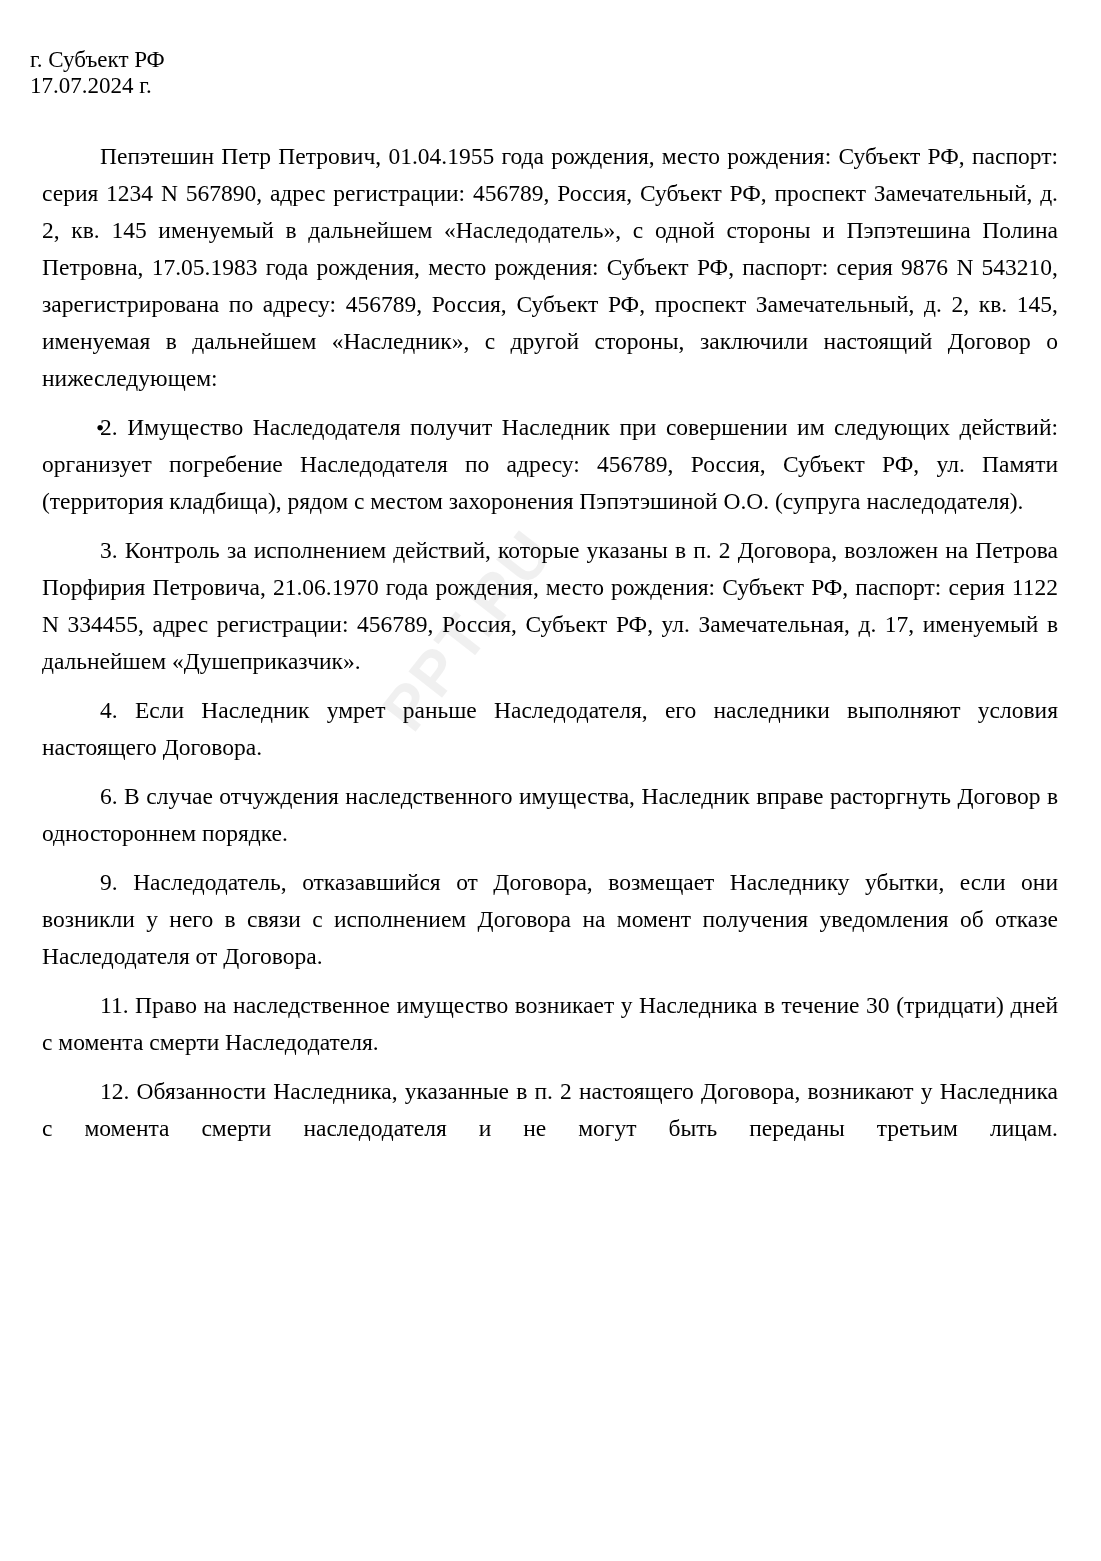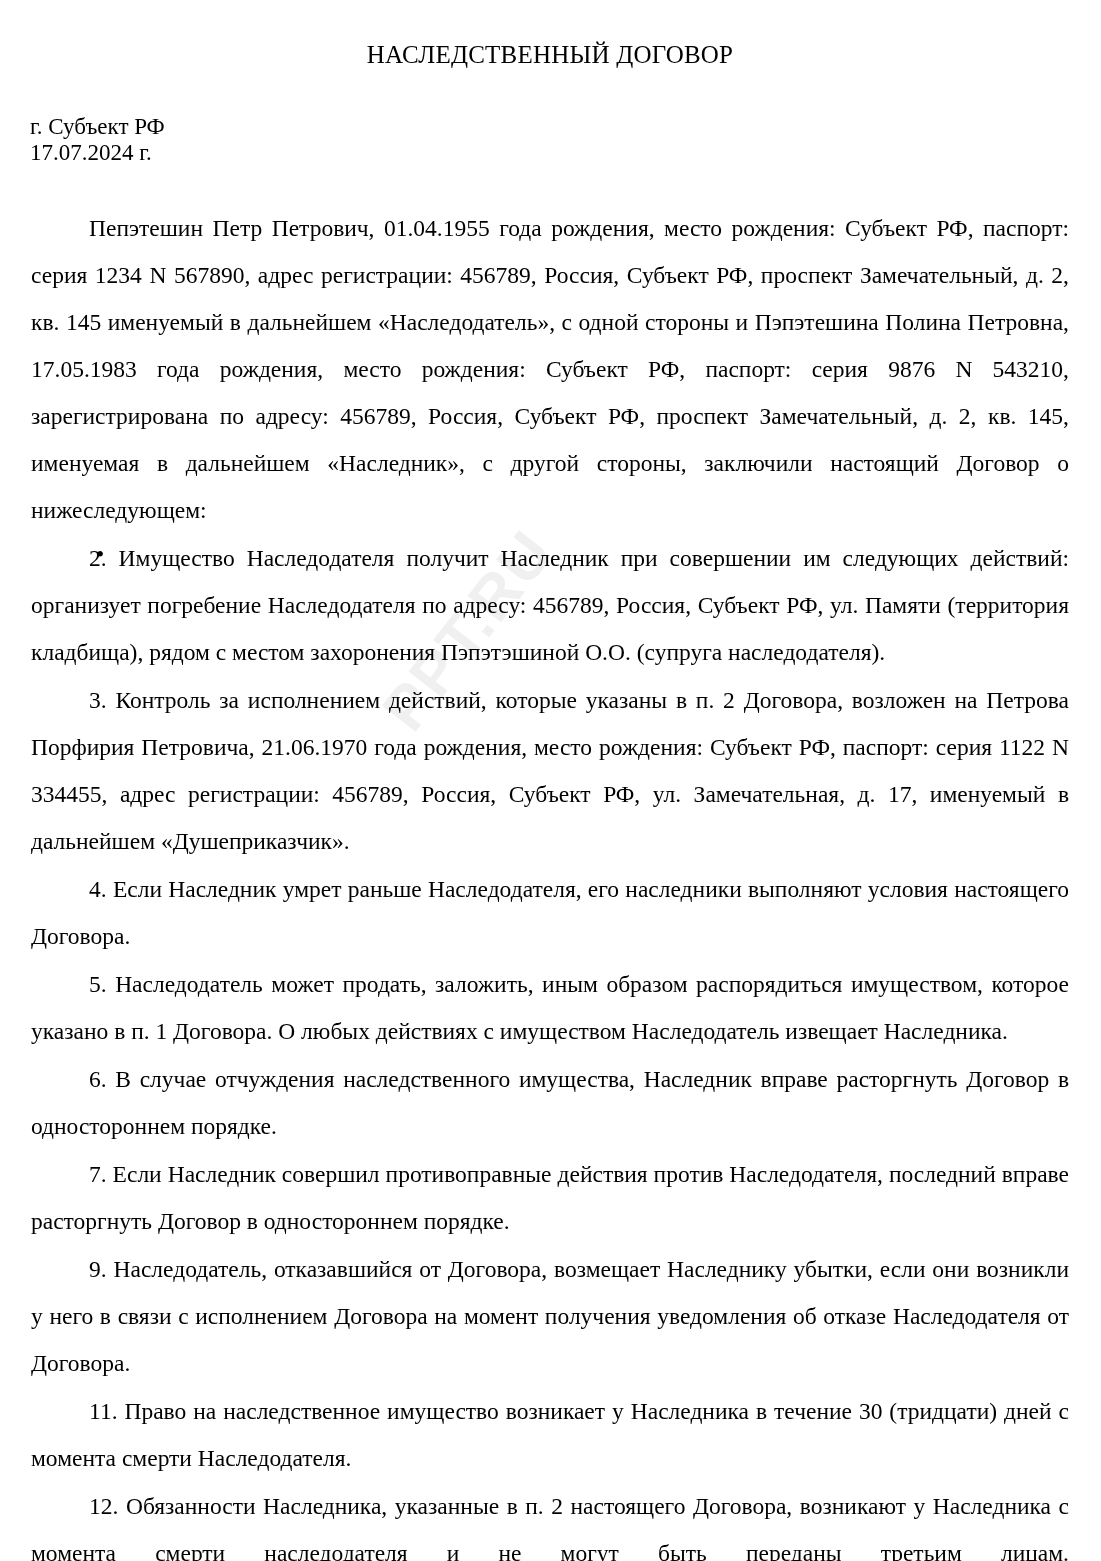--- a/index.html
+++ b/index.html
@@ -57,23 +57,23 @@
     justify-content: space-between;
     align-items: baseline;
     font-size: 23px;
     margin-top: 47px;
     flex-direction: column;
   }
   .body-block {
     margin-top: 39px;
   }
   p.para {
-    margin: 1px;
+    margin: 12px;
     font-size: 23.5px;
-    line-height: 47px;
+    line-height: 37px;
     text-align: justify;
     text-indent: 58px;
     text-justify: inter-word;
   }
   p.para:last-child::after {
     content: "";
     display: inline-block;
     width: 100%;
   }
   
@@ -95,42 +95,39 @@
 </style>
 </head>
 <body>
 
 <div class="page">
 
   <div class="watermark">PPT.RU</div>
 
   <div class="content">
 
-    <div class="doc-title">НАСЛЕДСТВЕННЫЙ ДОГОВОР</div>
 
     <div class="place-date-row">
       <span>г. Субъект РФ</span>
       <span>17.07.2024 г.</span>
     </div>
 
     <div class="body-block">
 
       <p class="para">Пепэтешин Петр Петрович, 01.04.1955 года рождения, место рождения: Субъект РФ, паспорт: серия 1234 N 567890, адрес регистрации: 456789, Россия, Субъект РФ, проспект Замечательный, д. 2, кв. 145 именуемый в дальнейшем «Наследодатель», с одной стороны и Пэпэтешина Полина Петровна, 17.05.1983 года рождения, место рождения: Субъект РФ, паспорт: серия 9876 N 543210, зарегистрирована по адресу: 456789, Россия, Субъект РФ, проспект Замечательный, д. 2, кв. 145, именуемая в дальнейшем «Наследник», с другой стороны, заключили настоящий Договор о нижеследующем:</p>
 
 
       <div class="bullet-item">
         <span class="bullet-dot">•</span>
       </div>
 
       <p class="para">2. Имущество Наследодателя получит Наследник при совершении им следующих действий: организует погребение Наследодателя по адресу: 456789, Россия, Субъект РФ, ул. Памяти (территория кладбища), рядом с местом захоронения Пэпэтэшиной О.О. (супруга наследодателя).</p>
       <p class="para">3. Контроль за исполнением действий, которые указаны в п. 2 Договора, возложен на Петрова Порфирия Петровича, 21.06.1970 года рождения, место рождения: Субъект РФ, паспорт: серия 1122 N 334455, адрес регистрации: 456789, Россия, Субъект РФ, ул. Замечательная, д. 17, именуемый в дальнейшем «Душеприказчик».</p>
       <p class="para">4. Если Наследник умрет раньше Наследодателя, его наследники выполняют условия настоящего Договора.</p>
-      <p class="para">5. Наследодатель может продать, заложить, иным образом распорядиться имуществом, которое указано в п. 1 Договора. О любых действиях с имуществом Наследодатель извещает Наследника.</p>
       <p class="para">6. В случае отчуждения наследственного имущества, Наследник вправе расторгнуть Договор в одностороннем порядке.</p>
-      <p class="para">7. Если Наследник совершил противоправные действия против Наследодателя, последний вправе расторгнуть Договор в одностороннем порядке.</p>
       <p class="para">9. Наследодатель, отказавшийся от Договора, возмещает Наследнику убытки, если они возникли у него в связи с исполнением Договора на момент получения уведомления об отказе Наследодателя от Договора.</p>
       <p class="para">11. Право на наследственное имущество возникает у Наследника в течение 30 (тридцати) дней с момента смерти Наследодателя.</p>
       <p class="para">12. Обязанности Наследника, указанные в п. 2 настоящего Договора, возникают у Наследника с момента смерти наследодателя и не могут быть переданы третьим лицам.</p>
 
     </div>
 
   </div>
 </div>
 
 </body></html>

